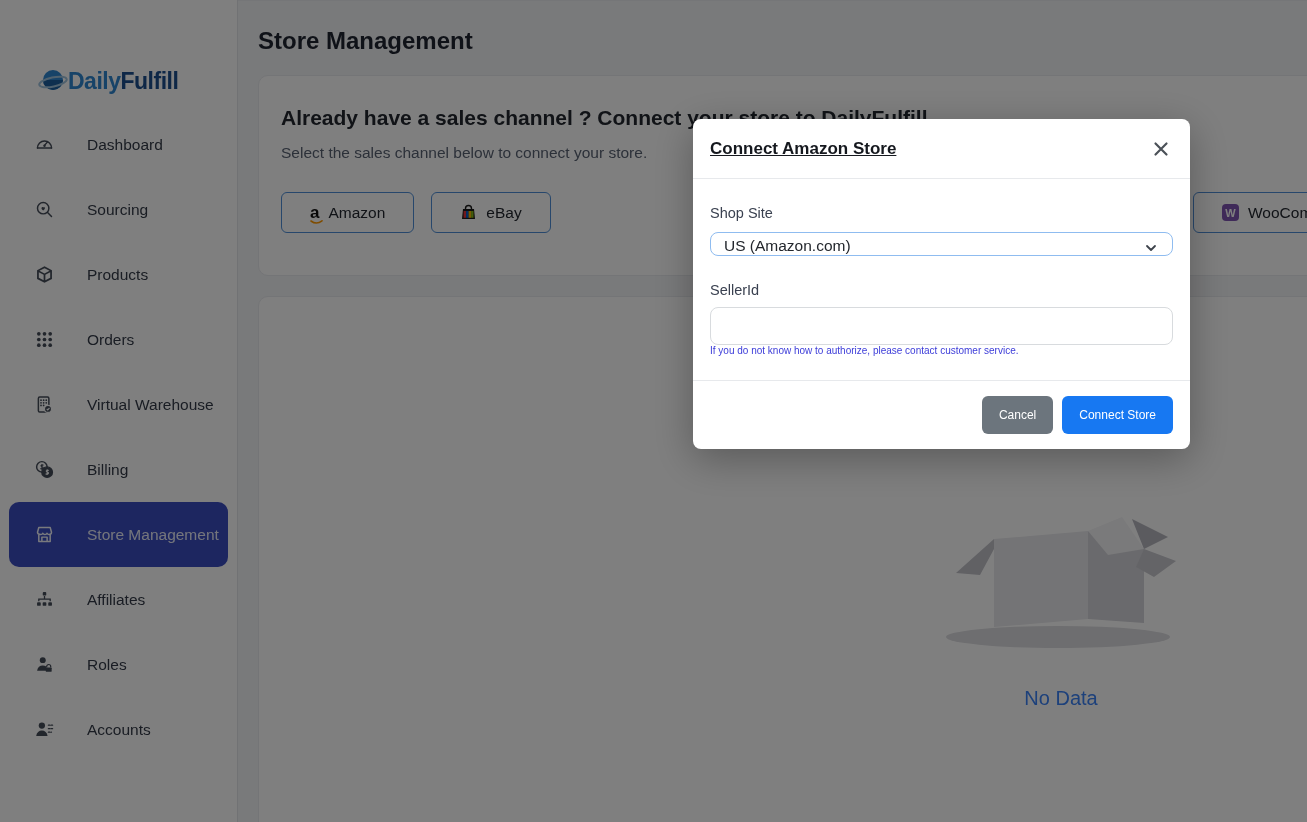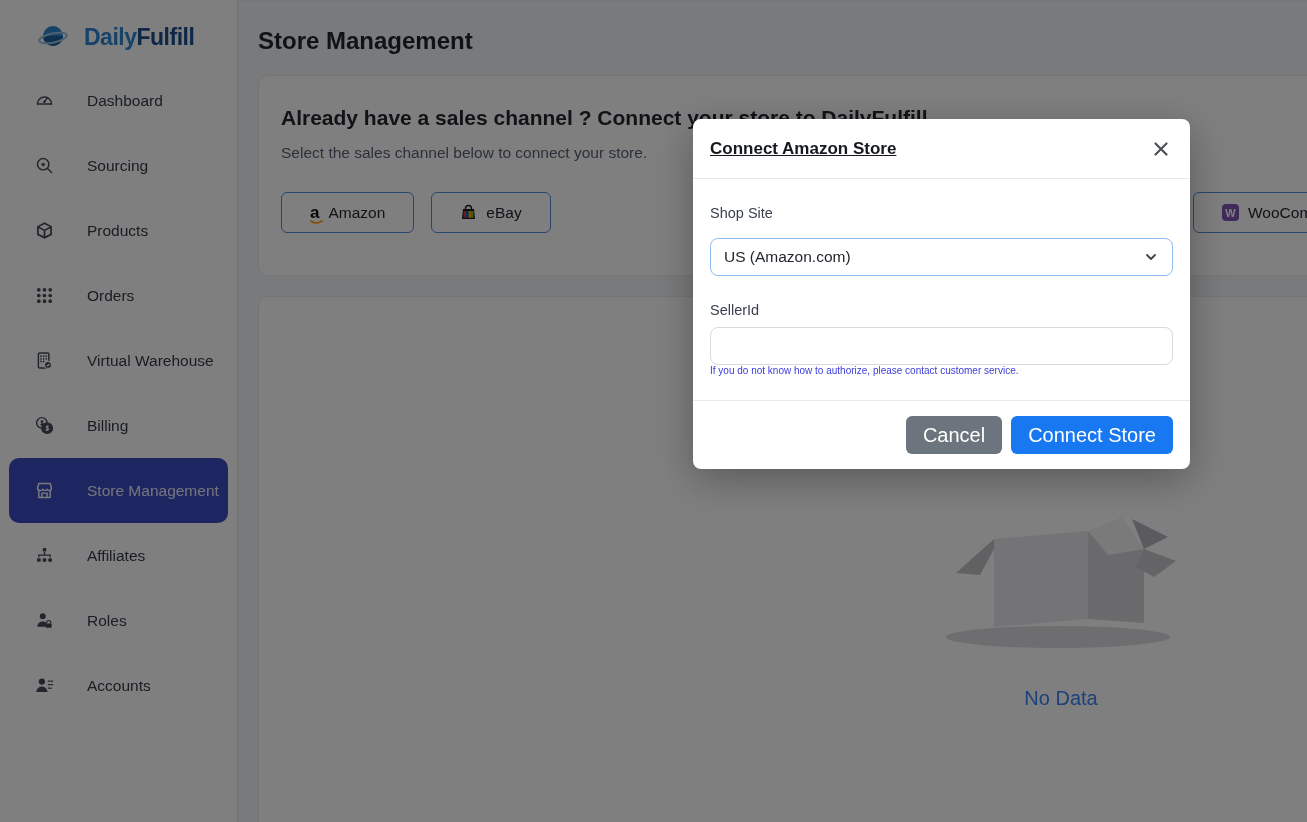--- a/index.html
+++ b/index.html
@@ -4,21 +4,21 @@
 <style>
   * { margin: 0; padding: 0; box-sizing: border-box; }
   html, body { width: 1307px; height: 822px; overflow: hidden; background: #f3f4f6;
     font-family: "Liberation Sans", "DejaVu Sans", sans-serif; }
 
   .app { display: flex; width: 1307px; height: 822px; }
 
   
   .sidebar { width: 238px; min-width: 238px; background: #ffffff;
     border-right: 1px solid #e2e4e8; height: 100%; }
-  .logo { display: flex; align-items: center; gap: 16px; padding: 14px 0 0 38px; height: 60px; }
+  .logo { display: flex; align-items: center; gap: 0; padding: 14px 0 0 38px; height: 60px; margin-top: 44px; }
   .logo-text { font-size: 23px; font-weight: 800; letter-spacing: -0.5px; }
   .logo-part1 { color: #2e86d1; }
   .logo-part2 { color: #1c4f8e; }
 
   .nav-list { list-style: none; padding-top: 8px; }
   .nav-item { height: 65px; display: flex; align-items: center; gap: 32px;
     padding-left: 34px; margin: 0 0; cursor: pointer; color: #343b48; font-size: 15.5px; font-weight: 500; }
   .nav-item .nicon { width: 21px; height: 21px; display: inline-flex; color: #454c59; flex: none; }
   .nav-item.active { background: #3b4cc0; border-radius: 10px; margin: 0 9px; padding-left: 25px;
     color: #e8ebf8; }
@@ -59,31 +59,31 @@
   .modal { position: fixed; left: 693px; top: 119px; width: 497px; z-index: 100;
     background: #ffffff; border-radius: 8px; box-shadow: 0 10px 40px rgba(0,0,0,0.3); }
   .modal-header { display: flex; align-items: center; justify-content: space-between;
     padding: 19px 18px 18px 17px; border-bottom: 1px solid #e7e9ec; }
   .modal-title { font-size: 17px; font-weight: 700; color: #15181e; text-decoration: underline; }
   .modal-close { background: none; border: none; cursor: pointer; color: #4b5158;
     width: 22px; height: 22px; display: inline-flex; align-items: center; justify-content: center; }
   .modal-body { padding: 26px 17px 24px; }
   .field-label { font-size: 14.5px; color: #3a4150; }
   .field-label + .field-label, .fgroup + .fgroup { margin-top: 26px; }
-  .select-box { margin-top: 17px; height: 38px; border: 1px solid #8fbcf0; border-radius: 8px;
-    display: flex; align-items: center; justify-content: space-between; padding: 0 14px 0 13px;
+  .select-box { margin-top: 11px; height: 24px; border: 1px solid #8fbcf0; border-radius: 8px;
+    display: flex; align-items: flex-end; justify-content: space-between; padding: 0 14px 0 13px;
     font-size: 15.5px; color: #23272d; cursor: pointer; background: #fff; }
   .select-box .chev { color: #3d434b; display: inline-flex; }
   .text-input { margin-top: 9px; width: 100%; height: 38px; border: 1px solid #d8dbde;
     border-radius: 8px; padding: 0 12px; font-size: 15px; color: #23272d; background: #fff;
     font-family: inherit; outline: none; }
   .help-text { font-size: 10px; color: #3c3cd9; }
   .modal-footer { border-top: 1px solid #e7e9ec; padding: 15px 17px; display: flex;
     justify-content: flex-end; gap: 9px; }
-  .btn { border: none; border-radius: 6px; height: 38px; padding: 0 17px; font-size: 20px;
+  .btn { border: none; border-radius: 6px; height: 38px; padding: 0 17px; font-size: 12px;
     color: #ffffff; cursor: pointer; font-family: inherit; }
   .btn-cancel { background: #6c757d; }
   .btn-primary { background: #1778f2; }
 </style>
 </head>
 <body>
 
 <div class="app">
 
   <aside class="sidebar">

